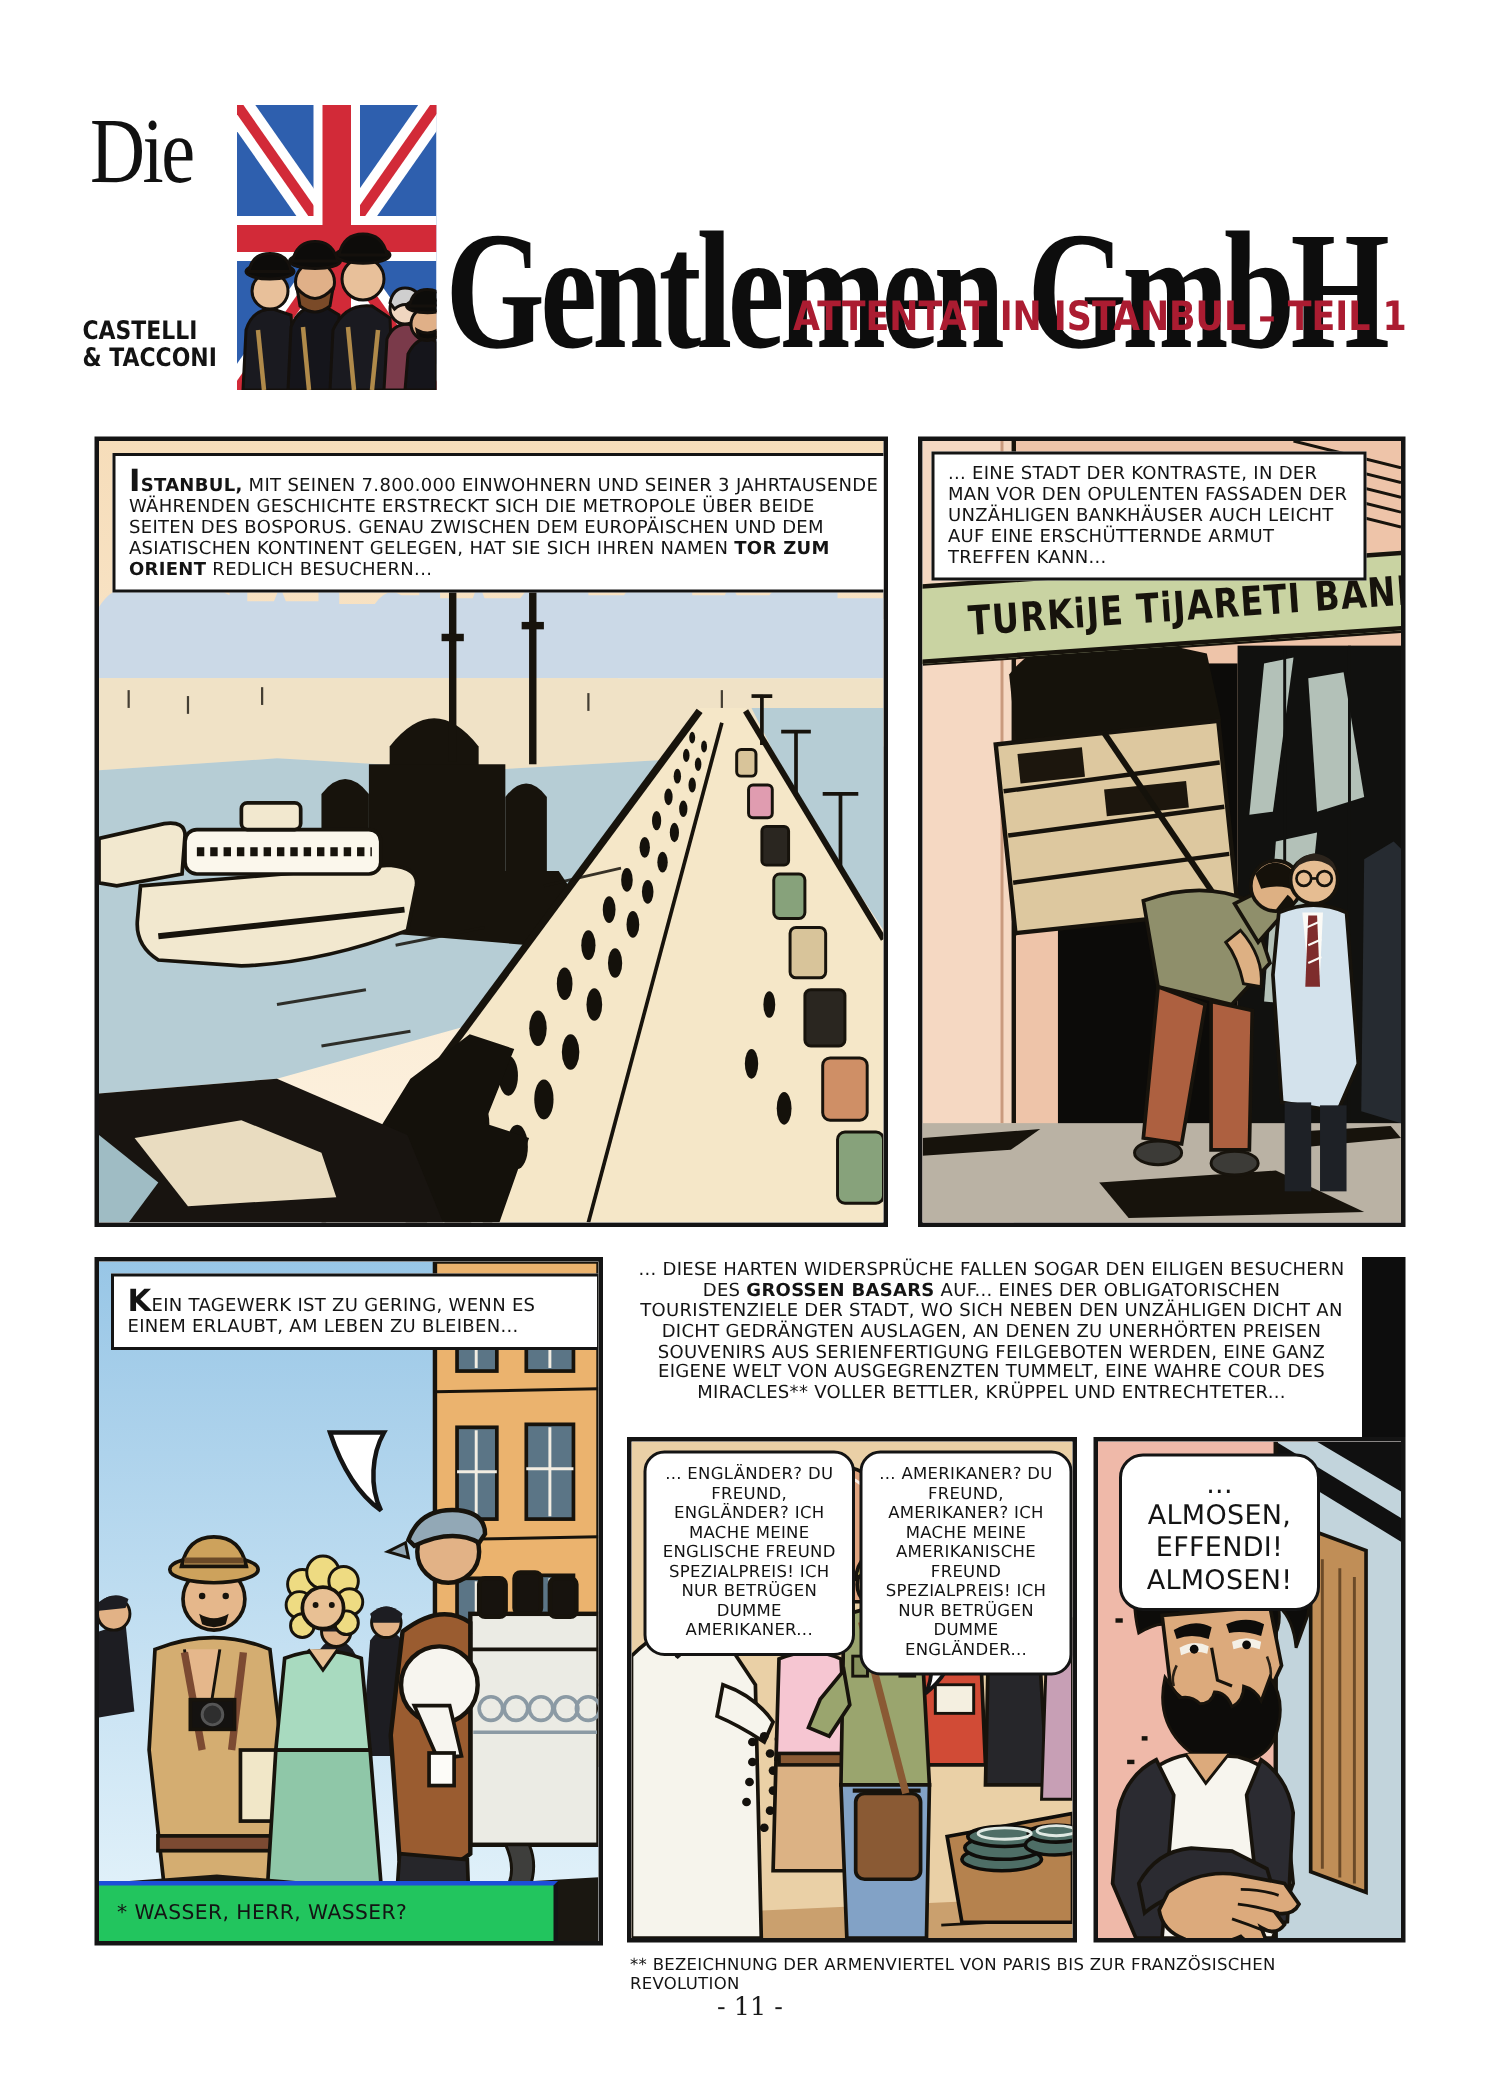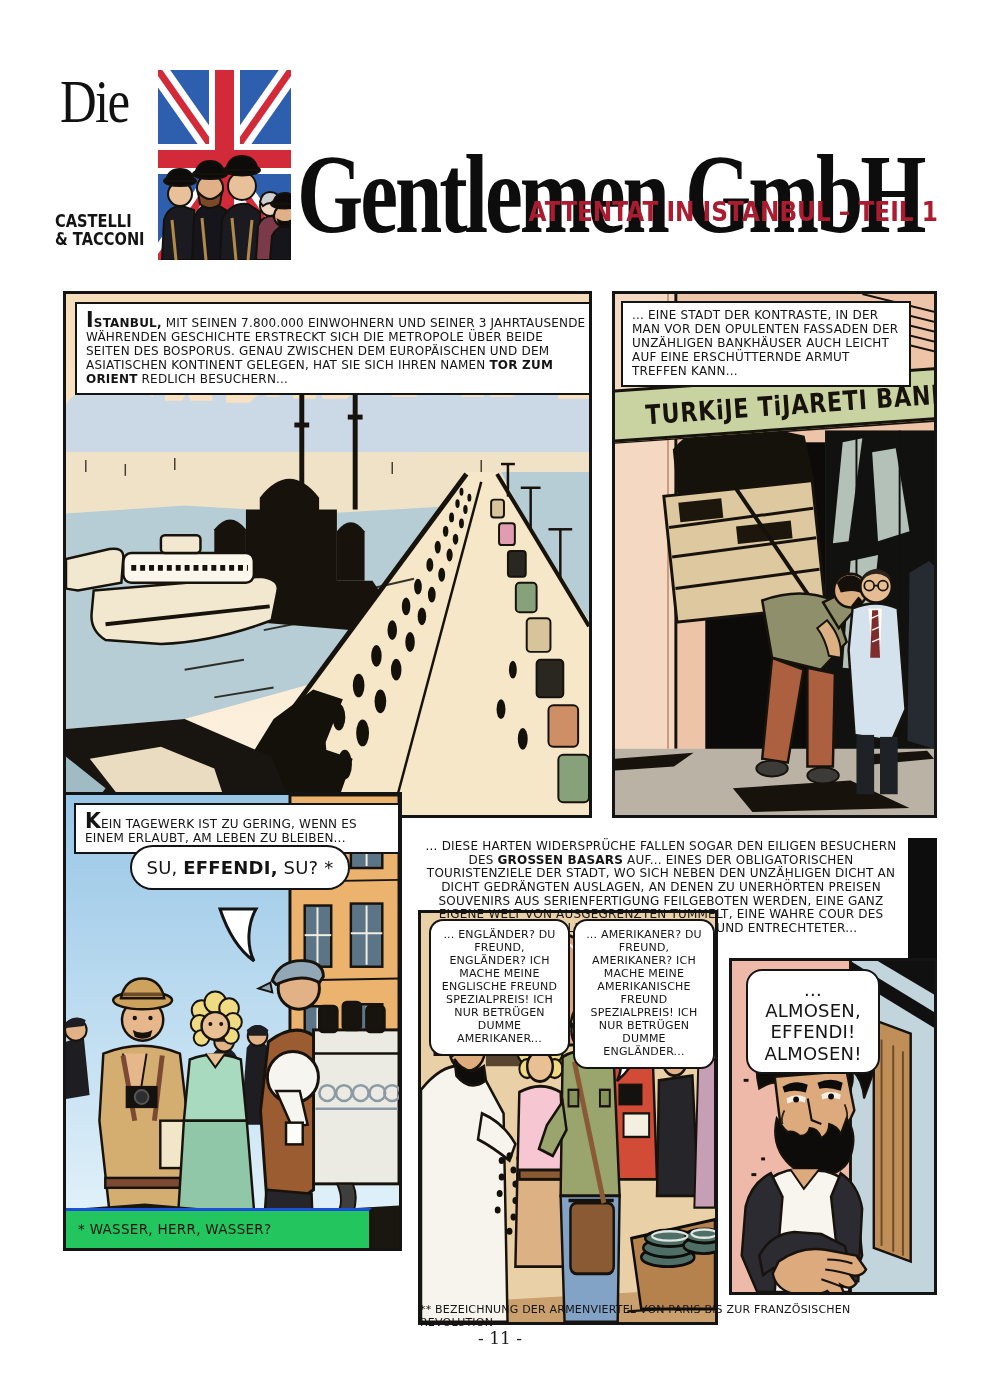--- a/index.html
+++ b/index.html
@@ -12,22 +12,22 @@
   .episode{position:absolute;right:62px;top:196px;font-size:27px;font-weight:bold;color:#ab1c31;transform:scaleX(.86);transform-origin:right top;white-space:nowrap;letter-spacing:0;}
   .authors{position:absolute;left:55px;top:212px;font-size:17px;font-weight:bold;color:#131313;line-height:1.08;transform:scaleX(.86);transform-origin:left top;letter-spacing:0;}
   .logo{position:absolute;left:158px;top:70px;width:133px;height:190px;}
   .logo svg{display:block;width:100%;height:100%;}
 
   
   .panel{position:absolute;border:3px solid #141414;background:#fff;overflow:hidden;box-sizing:border-box;}
   .panel svg.art{position:absolute;inset:0;width:100%;height:100%;z-index:0;}
   .p1{left:63px;top:291px;width:529px;height:527px;}
   .p2{left:612px;top:291px;width:325px;height:527px;}
-  .p3{left:63px;top:792px;width:339px;height:459px;}
-  .p4{left:418px;top:910px;width:300px;height:415px;}
+  .p3{left:63px;top:838px;width:339px;height:459px;}
+  .p4{left:418px;top:958px;width:300px;height:337px;}
   .p5{left:729px;top:958px;width:208px;height:337px;}
   .black-fill{position:absolute;left:908px;top:838px;width:29px;height:120px;background:#0d0d0d;}
 
   
   .comic{color:#141414;letter-spacing:.2px;}
   .caption{position:absolute;z-index:3;background:#fff;border:2.5px solid #141414;padding:6px 9px;font-size:12px;line-height:1.16;}
   .caption p,.bubble p{margin:0;}
   .lead{display:inline-block;font-weight:bold;line-height:1;}
   .lead::first-letter{font-size:1.7em;}
   .lead2{display:inline-block;line-height:1;}
@@ -416,23 +416,20 @@
         <path d="M208,190 L196,196 L210,200 Z" fill="#92a8b6" stroke-width="2"></path>
         <path d="M204,400 L250,404 L252,459 L200,459 Z" fill="#26262a" stroke-width="2.5"></path>
       </g>
     </svg>
     <div class="caption comic" style="left:8px;top:8px;width:304px;">
       <p><span class="lead2">KEIN</span><span> TAGEWERK IST ZU GERING, WENN ES EINEM ERLAUBT, AM LEBEN ZU BLEIBEN...</span></p>
     </div>
     <svg class="tail" style="left:150px;top:112px;" width="44" height="58" viewBox="0 0 44 58">
       <path d="M4,2 C12,26 24,44 38,54 C30,38 32,16 40,2 Z" fill="#ffffff" stroke="#141414" stroke-width="3"></path>
     </svg>
-    <div class="bubble comic" style="left:64px;top:50px;width:192px;font-size:18px;border-radius:24px;padding:10px 12px;">
-      <p><span>SU, </span><b>EFFENDI,</b><span> SU? *</span></p>
-    </div>
     <div class="footnote-box comic">* WASSER, HERR, WASSER?</div>
   </section>
 
   <section class="panel p4">
     <svg class="art" viewBox="0 0 299 347" preserveAspectRatio="none">
       <rect width="299" height="347" fill="#ead0a6"></rect>
       <g stroke="#17130c" stroke-width="2.5">
         <path d="M14,120 L14,34 Q40,8 66,34 L66,120 Z" fill="#e0a37e"></path>
         <path d="M120,112 L120,30 Q144,6 168,30 L168,112 Z" fill="#e0a37e"></path>
         <path d="M226,128 L226,36 Q254,10 282,36 L282,128 Z" fill="#e0a37e"></path>

